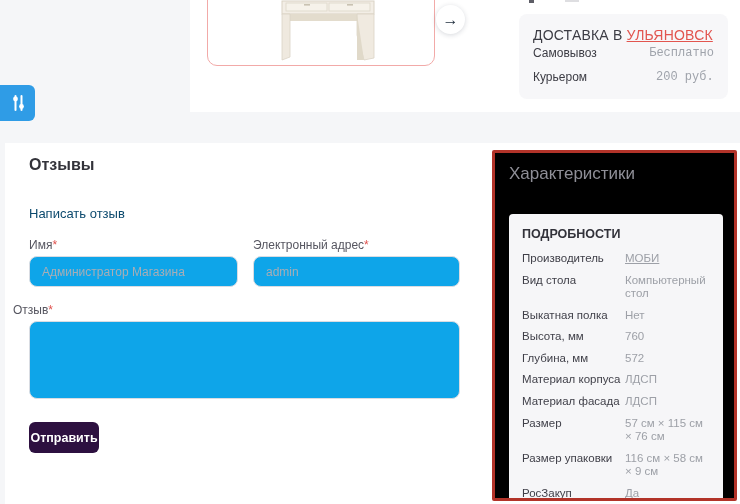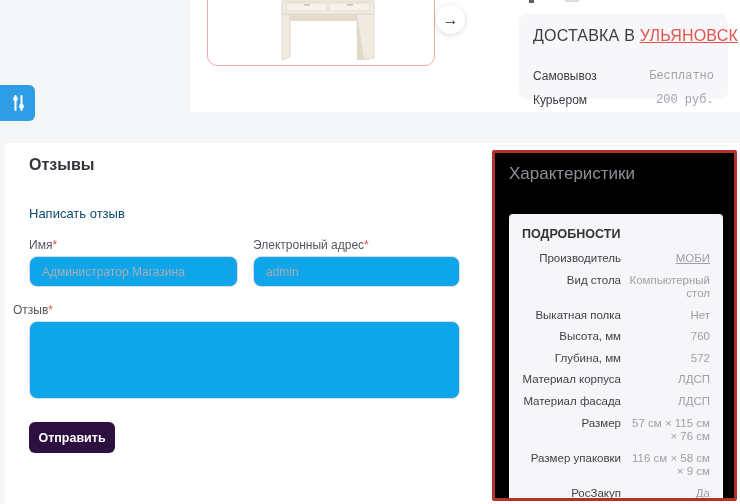--- a/index.html
+++ b/index.html
@@ -27,21 +27,21 @@
     border:none;
   }
   .clip-remnant-1 { left:529px; top:0; width:5px; height:3px; background:#5d5d66; }
   .clip-remnant-2 { left:565px; top:0; width:14px; height:2px; background:#bdbdc4; opacity:.5; }
 
   
   .delivery-card {
     left:519px; top:14px; width:209px; height:85px;
     background:#f7f7f9; border-radius:8px; padding:13px 14px;
   }
-  .delivery-title { font-size:16px; letter-spacing:.2px; color:#3c3c44; margin-bottom:24px; white-space:nowrap; }
+  .delivery-title { font-size:14px; letter-spacing:.2px; color:#3c3c44; margin-bottom:3px; white-space:nowrap; }
   .delivery-city { color:#e2554f; text-decoration:underline; cursor:pointer; }
   .delivery-row { display:flex; font-size:12px; margin-bottom:10px; }
   .delivery-row .dl { width:123px; color:#3c3c44; }
   .delivery-row .dv { color:#9fa3ab;font-family:Liberation Mono, monospace; }
 
   
   .compare-btn {
     left:-5px; top:85px; width:40px; height:36px;
     background:#2f9ce6; border-radius:6px; border:none; cursor:pointer;
     display:flex; align-items:center; justify-content:center; padding-left:6px;
@@ -60,38 +60,38 @@
   .lbl-review { left:13px; top:303px; }
   .txt-input {
     border:1px solid #d9dce2; border-radius:8px; background:#0ea5e9;
     font-family:inherit; font-size:12px; color:#35353d; padding:0 12px;
   }
   .txt-input::placeholder { color:#a9adb5; }
   .input-name { left:29px; top:256px; width:209px; height:31px; }
   .input-email { left:253px; top:256px; width:207px; height:31px; }
   .input-review { left:29px; top:321px; width:431px; height:78px; padding:8px 12px; resize:none; }
   .submit-btn {
-    left:29px; top:422px; width:86px; height:31px;
+    left:29px; top:422px; width:70px; height:31px;
     background:#2d1040; color:#fff; font-family:inherit;
     font-size:12.5px; font-weight:600; border:none; border-radius:6px; cursor:pointer;
   }
 
   
   .char-box {
     left:492px; top:150px; width:245px; height:351px;
     background:#000000; border:3px solid #b23329; border-radius:2px; overflow:hidden;
   }
   .char-title { position:absolute; left:14px; top:11px; font-size:17px; font-weight:400; color:#8f8f97; }
   .char-panel {
     position:absolute; left:14px; top:61px; width:214px; height:320px;
     background:#f6f6f8; border-radius:4px; padding:13px;
   }
   .char-section-title { font-size:12.5px; font-weight:700; color:#32323a; margin-bottom:11px; }
   .char-rows { display:flex; flex-direction:column; gap:8px; }
-  .char-row { display:flex; font-size:11.5px; line-height:1.18;text-align:right; }
+  .char-row { display:flex; font-size:11.5px; line-height:1.18; }
   .char-label { width:103px; flex:none; color:#3f3f48; padding-right:4px; }
   .char-value { flex:1; color:#9da0a7; }
   .link-underline { text-decoration:underline; cursor:pointer; }
 </style>
 </head>
 <body>
 
 <div class="abs top-card">
   <div class="abs image-box" style="position:absolute; left:17px; top:-18px;">
     <svg class="desk-svg" width="100" height="62" viewBox="0 0 100 62">

